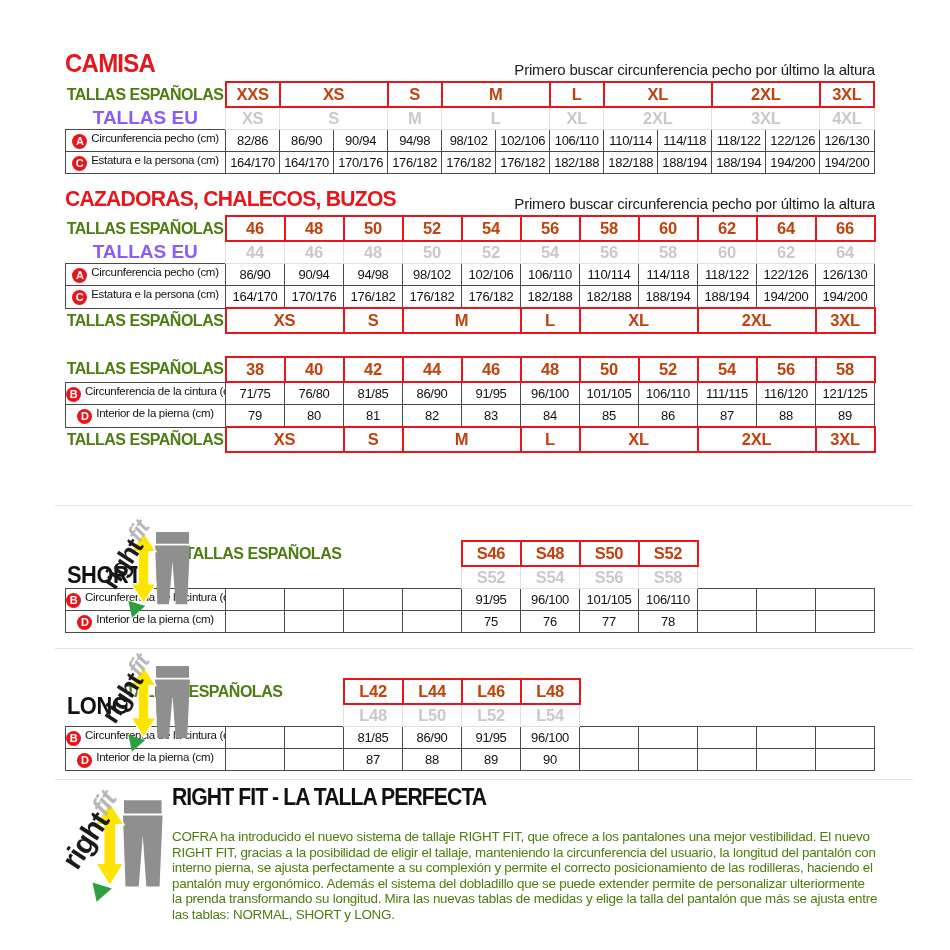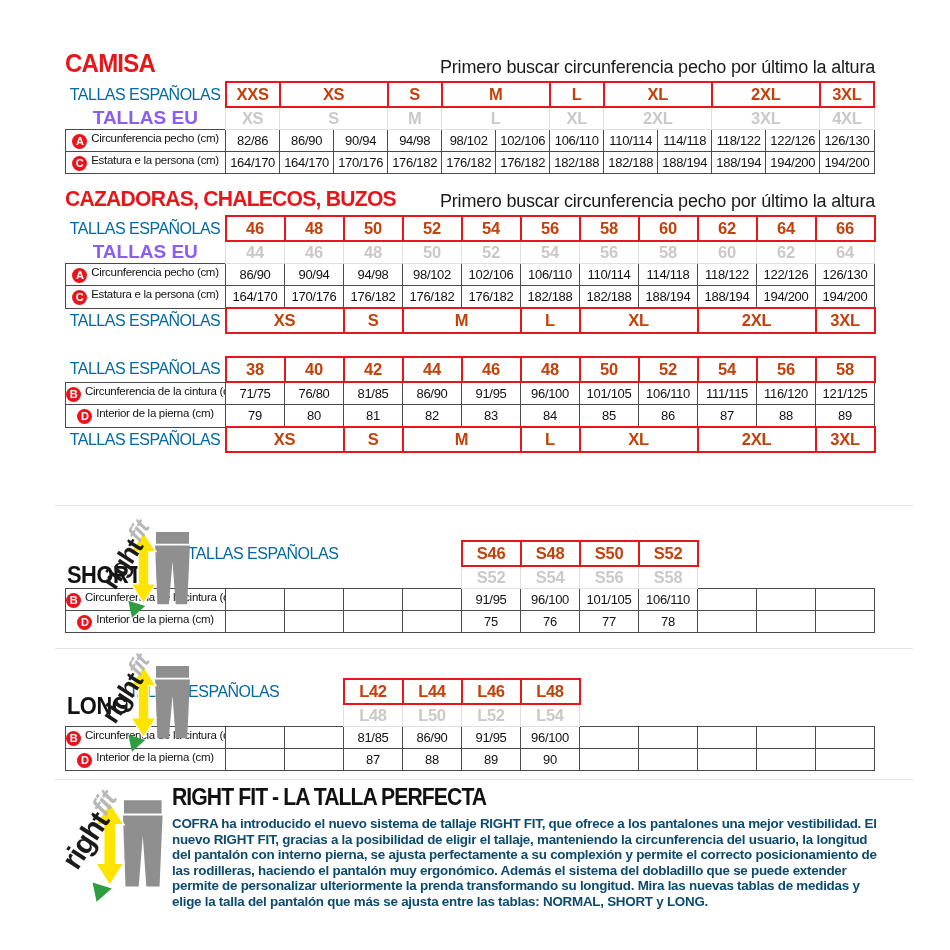--- a/index.html
+++ b/index.html
@@ -2,39 +2,39 @@
 <html><head>
 <meta charset="utf-8">
 <style>
   html,body{margin:0;padding:0;background:#fff;}
   body{width:950px;height:950px;font-family:"Liberation Sans",sans-serif;position:relative;overflow:hidden;}
   .page{position:absolute;inset:0;background:#fff;}
   .section{position:absolute;left:65px;width:810px;}
   .sec-header{display:flex;justify-content:space-between;align-items:flex-end;margin-bottom:3px;}
   .sec-title{color:#e8161b;font-weight:700;font-size:22px;letter-spacing:-0.8px;transform:scaleX(0.96);transform-origin:left;white-space:nowrap;}
   .sec-title.big{font-size:25px;}
-  .sec-note{font-size:18px;color:#1a1a1a;letter-spacing:-0.2px;white-space:nowrap;}
+  .sec-note{font-size:15px;color:#1a1a1a;letter-spacing:-0.2px;white-space:nowrap;}
   table.t{border-collapse:collapse;table-layout:fixed;width:810px;}
   table.t td{padding:0;text-align:center;vertical-align:middle;overflow:hidden;white-space:nowrap;}
   td.red{border:2.5px solid #e8161b;color:#c2410c;font-weight:700;font-size:16.5px;height:23px;letter-spacing:-0.3px;}
   td.gray{border:1px solid #e0e0e0;color:#c9c9c9;font-weight:700;font-size:16.5px;height:21px;letter-spacing:-0.3px;}
   td.dat{border:1.2px solid #4a4a4a;font-size:13px;height:21px;color:#111;letter-spacing:-0.3px;}
   td.lbl{border:1.2px solid #4a4a4a;text-align:left;font-size:11.5px;padding-left:3px;color:#111;letter-spacing:-0.3px;}
-  td.lblr{border:none;color:#0369a1;font-weight:400;font-size:16px;text-align:right;padding-right:9px;letter-spacing:-0.5px;}
+  td.lblr{border:none;color:#4d7c0f;font-weight:700;font-size:16px;text-align:right;padding-right:9px;letter-spacing:-0.5px;}
   td.lblg{border:none;color:#8b5cf6;font-weight:700;font-size:19px;text-align:left;letter-spacing:0;}
   td.empty{border:none;}
   .bdg{display:inline-block;width:15px;height:15px;border-radius:50%;background:#e8161b;color:#fff;font-weight:700;font-size:11px;line-height:15px;text-align:center;margin-right:4px;vertical-align:-3px;}
   .divider{position:absolute;left:55px;width:858px;height:1px;background:#e4e4e4;}
   .garment-label{position:absolute;left:2px;color:#111;font-weight:700;font-size:23px;letter-spacing:-0.5px;transform:scaleX(0.95);transform-origin:left;}
   .rf-logo{position:absolute;z-index:5;}
   .rf-logo svg{display:block;}
   .w-right{font-family:"Liberation Sans",sans-serif;font-weight:700;font-size:29px;fill:#1a1a1a;letter-spacing:-1px;}
   .w-fit{font-family:"Liberation Sans",sans-serif;font-weight:700;font-style:italic;font-size:26px;fill:#b8b8b8;letter-spacing:-1px;}
   .rf-title{color:#111;font-weight:700;font-size:23px;letter-spacing:-1px;transform:scaleX(0.92);transform-origin:left;white-space:nowrap;}
-  .rf-body{margin-top:5px;width:706px;font-size:13.4px;line-height:15.6px;color:#0c4a6e;letter-spacing:-0.25px;text-align:left;font-weight:bold;}
+  .rf-body{margin-top:18px;width:706px;font-size:13.4px;line-height:15.6px;color:#4d7c0f;letter-spacing:-0.25px;text-align:left;}
 </style>
 </head>
 <body>
 
 <div class="page">
 
   <div class="section" style="top:49px;">
     <div class="sec-header">
       <div class="sec-title big">CAMISA</div>
       <div class="sec-note">Primero buscar circunferencia pecho por último la altura</div>

